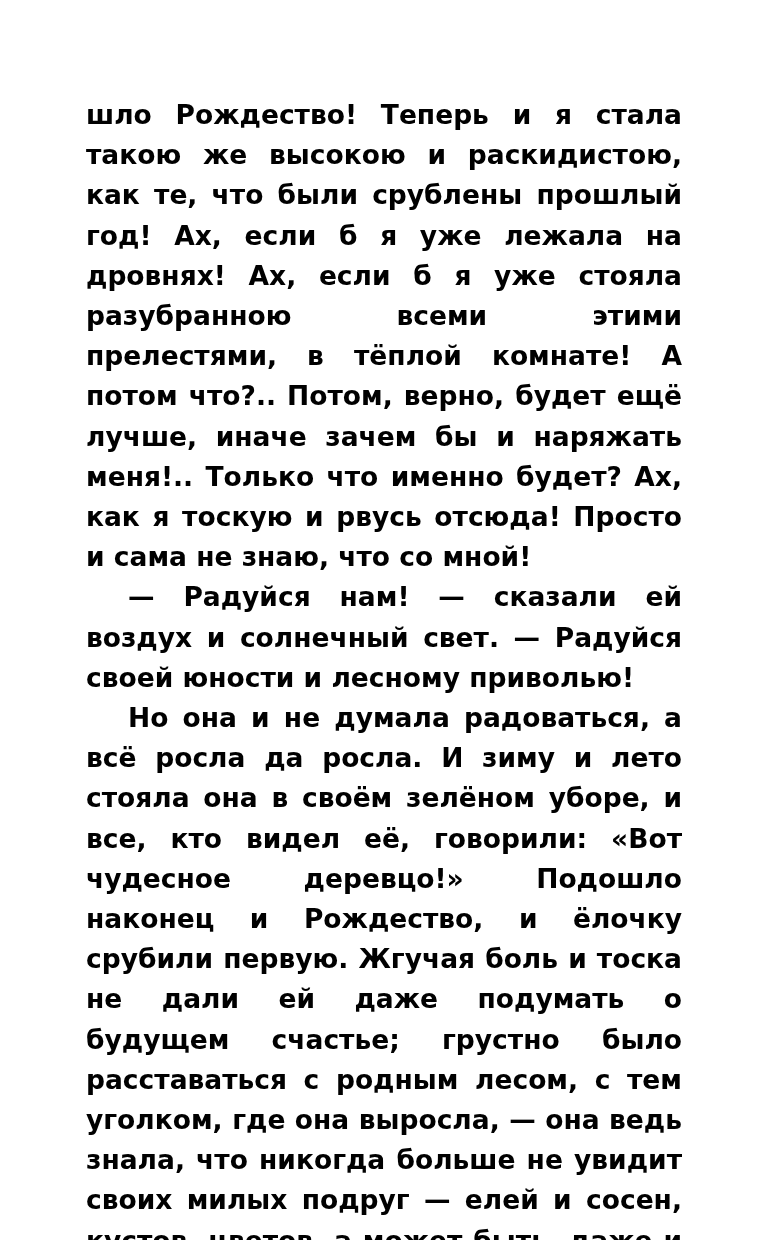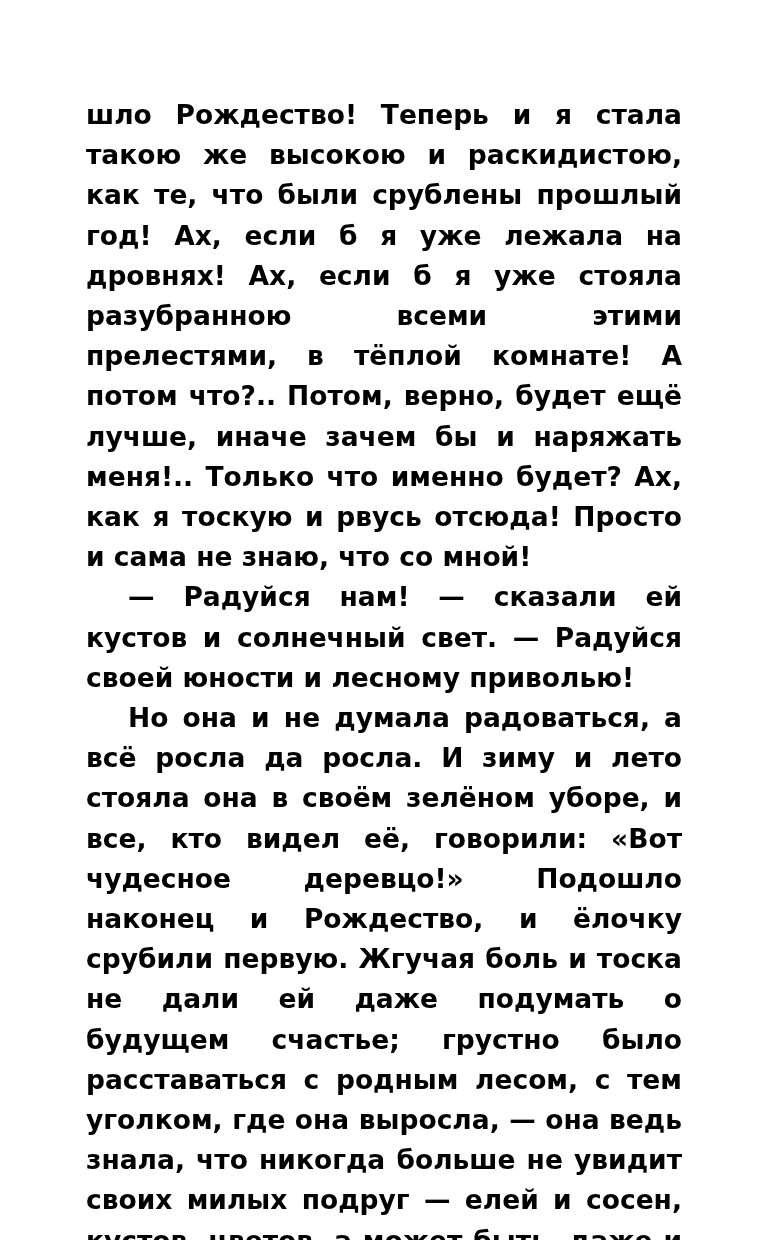--- a/index.html
+++ b/index.html
@@ -41,17 +41,17 @@
   .body-text p.indent {
     text-indent: 42px;
   }
 </style>
 </head>
 <body>
 
 <div class="page">
   <div class="body-text">
     <p>шло Рождество! Теперь и я стала такою же высокою и раскидистою, как те, что были срублены прошлый год! Ах, если б я уже лежала на дровнях! Ах, если б я уже стояла разубранною всеми этими прелестями, в тёплой комнате! А потом что?.. Потом, верно, будет ещё лучше, иначе зачем бы и наряжать меня!.. Только что именно будет? Ах, как я тоскую и рвусь отсюда! Просто и сама не знаю, что со мной!</p>
-    <p class="indent">— Радуйся нам! — сказали ей кустов и солнечный свет. — Радуйся своей юности и лесному приволью!</p>
+    <p class="indent">— Радуйся нам! — сказали ей воздух и солнечный свет. — Радуйся своей юности и лесному приволью!</p>
     <p class="indent">Но она и не думала радоваться, а всё росла да росла. И зиму и лето стояла она в своём зелёном уборе, и все, кто видел её, говорили: «Вот чудесное деревцо!» Подошло наконец и Рождество, и ёлочку срубили первую. Жгучая боль и тоска не дали ей даже подумать о будущем счастье; грустно было расставаться с родным лесом, с тем уголком, где она выросла, — она ведь знала, что никогда больше не увидит своих милых подруг — елей и сосен, кустов, цветов, а может быть, даже и птичек! Как тяжело, как грустно!..</p>
   </div>
 
 </div>
 
 </body></html>

